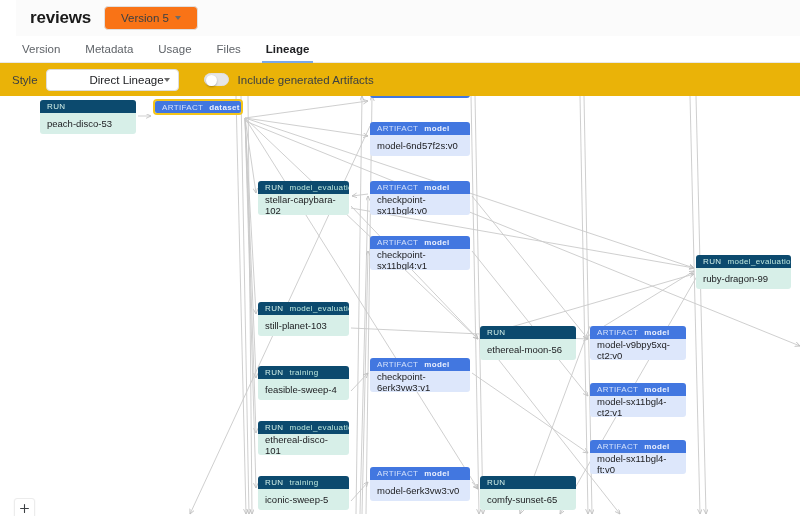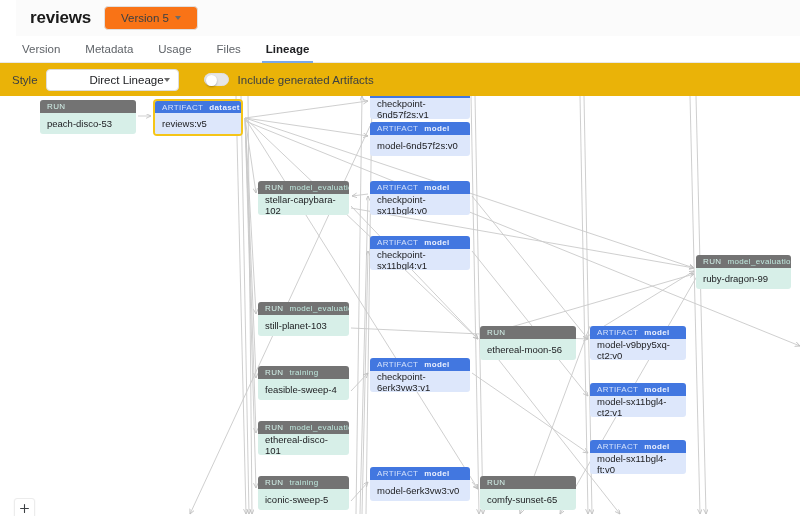--- a/index.html
+++ b/index.html
@@ -98,21 +98,21 @@
   .node .nhead {
     height:13px; display:flex; align-items:center; gap:6px;
     padding:0 7px; box-sizing:border-box;
     font-size:8px; letter-spacing:.35px;
   }
   .node .nbody {
     height:21px; display:flex; align-items:center;
     padding:0 7px; box-sizing:border-box;
     font-size:9.5px; color:#202124;
   }
-  .node.run .nhead { background:#737373; color:#d2f0e8;text-align:right; }
+  .node.run .nhead { background:#0c4a6e; color:#d2f0e8;text-align:right; }
   .node.run .nbody { background:#d7efe8; }
   .node.run .nhead .tag { color:#bfe9de; }
   .node.artifact .nhead { background:#4277e0; color:#d3e0fb; }
   .node.artifact .nbody { background:#dde7fb; }
   .node.artifact .nhead .tag { color:#eaf0fe; font-weight:600; }
   .node.selected { border:2px solid #f5c518; border-radius:4px; }
   .node.selected .nhead { height:12px; }
 
   
   .zoom-btn {
@@ -227,29 +227,27 @@
         <span class="tag"></span>
       </div>
       <div class="nbody">peach-disco-53</div>
     </div>
 
     <div class="node artifact selected" style="left:153px; top:3px; width:90px;">
       <div class="nhead">
         <span>ARTIFACT</span>
         <span class="tag">dataset</span>
       </div>
-      <div class="nbody">reviews:v5</div>
     </div>
 
     <div class="node artifact" style="left:370px; top:-11px; width:100px;">
       <div class="nhead">
         
         
       </div>
-      <div class="nbody">checkpoint-6nd57f2s:v1</div>
     </div>
 
     <div class="node artifact" style="left:370px; top:26px; width:100px;">
       <div class="nhead">
         <span>ARTIFACT</span>
         <span class="tag">model</span>
       </div>
       <div class="nbody">model-6nd57f2s:v0</div>
     </div>
 

